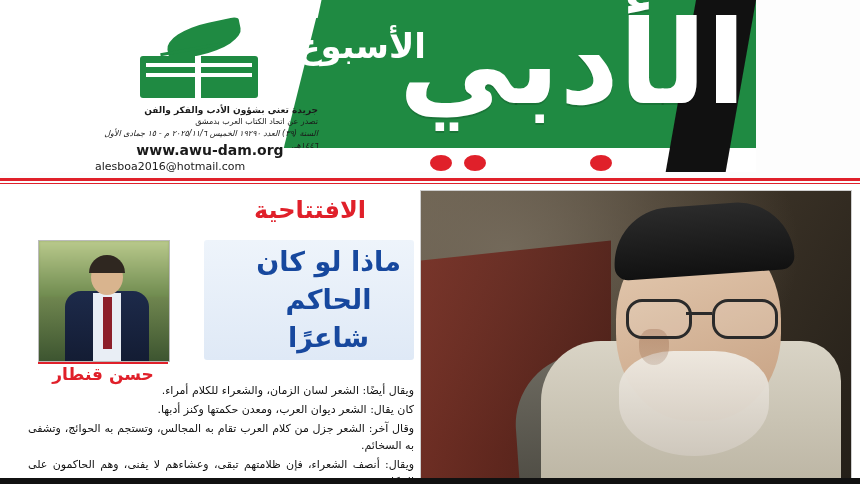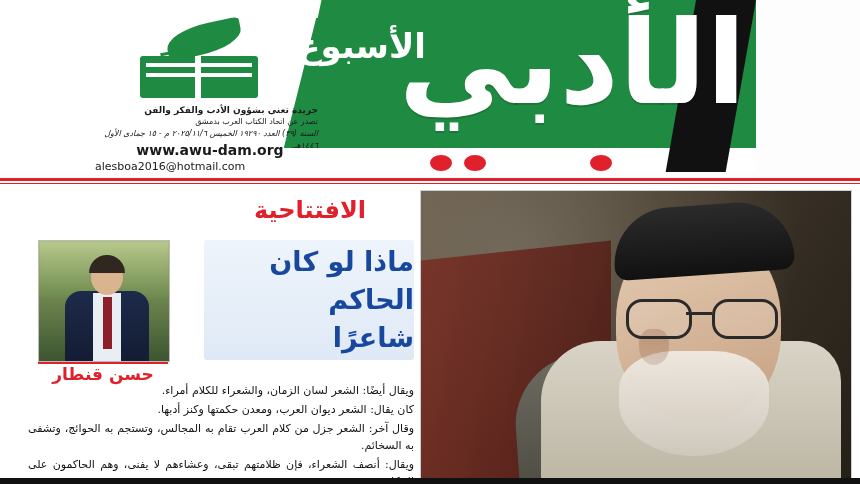--- a/index.html
+++ b/index.html
@@ -214,21 +214,21 @@
     color:#e0202a;font-size:24px;font-weight:bold;direction:rtl;
   }
   .headline-box{
     position:absolute;right:0;top:44px;width:210px;height:120px;
     background:linear-gradient(180deg,#eef4fb,#dfe9f6);
     border-radius:3px;
     display:flex;align-items:center;justify-content:center;
   }
   .headline{
     color:#17489e;font-size:27px;font-weight:bold;line-height:38px;
-    direction:rtl;padding-left:39px;
+    text-align:center;direction:rtl;padding-left:39px;
   }
   .author-photo{
     position:absolute;left:10px;top:44px;width:130px;height:120px;
     background:linear-gradient(170deg,#7f9a56,#4e6b39);
     overflow:hidden;border:1px solid #bbb;
   }
   .ap-sky{position:absolute;inset:0;background:linear-gradient(180deg,#9bb06a,#3d5530);}
   .ap-blur{position:absolute;left:0;top:0;width:130px;height:56px;background:linear-gradient(180deg,#b9c98c,#6f8b4f);filter:blur(1px);}
   .ap-head{position:absolute;left:52px;top:18px;width:32px;height:36px;background:#d9b48e;border-radius:50%;}
   .ap-hair{position:absolute;left:50px;top:14px;width:36px;height:18px;background:#2f2720;border-radius:18px 18px 0 0;}

